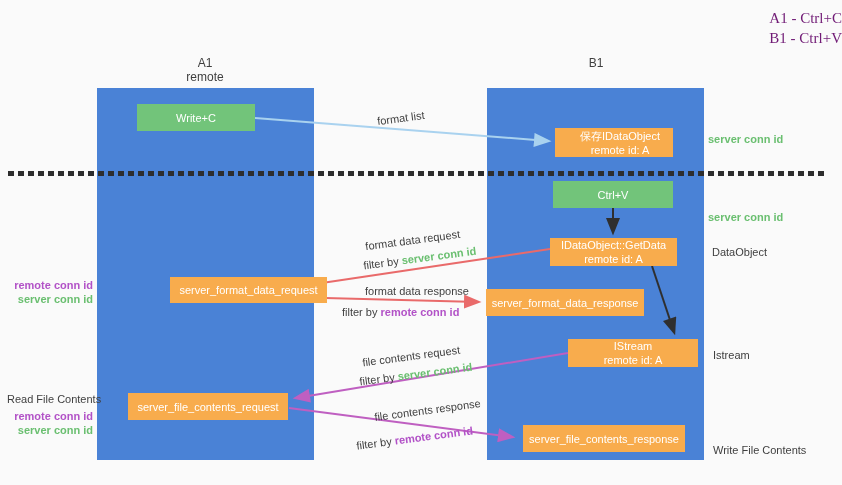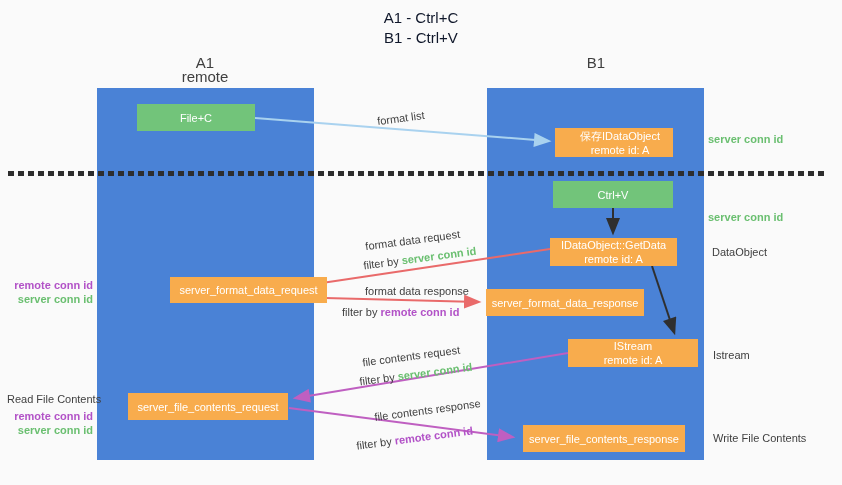--- a/index.html
+++ b/index.html
@@ -1,21 +1,21 @@
 <!DOCTYPE html>
 <html><head>
 <meta charset="utf-8">
 <style>
   html,body{margin:0;padding:0;background:#fafafa;font-family:"Liberation Sans",sans-serif;}
   #canvas{position:relative;width:842px;height:485px;background:#fafafa;overflow:hidden;color:#3a3a3a;}
   .lane{position:absolute;top:88px;height:372px;background:#4a82d6;}
   .lane-left{left:97px;width:217px;}
   .lane-right{left:487px;width:217px;}
-  .title{position:absolute;top:8px;left:0;right:0;text-align:center;font-size:15px;line-height:20px;color:#0f172a;}
-  .lane-header{position:absolute;top:56px;width:120px;text-align:center;font-size:15px;line-height:14px;color:#3f3f3f;}
+  .title{position:absolute;top:8px;left:0;right:0;text-align:right;font-size:15px;line-height:20px;color:#701a75;font-family:Liberation Serif, serif;}
+  .lane-header{position:absolute;top:56px;width:120px;text-align:center;font-size:12px;line-height:14px;color:#3f3f3f;}
   .node{position:absolute;display:flex;flex-direction:column;align-items:center;justify-content:center;
         color:#fff;font-size:11px;line-height:14px;text-align:center;box-sizing:border-box;}
   .orange{background:#f8ac4d;}
   .green{background:#72c47a;}
   .lbl{position:absolute;font-size:11px;line-height:13px;white-space:nowrap;color:#3f3f3f;}
   .bold{font-weight:bold;}
   .green-txt{color:#6abf70;}
   .purple-txt{color:#b252c7;}
   .tilt{transform:rotate(-7.5deg);transform-origin:center;}
   .dotted-line{position:absolute;left:8px;top:171px;width:816px;height:5px;
@@ -64,21 +64,21 @@
     <line x1="255" y1="118" x2="548" y2="141" stroke="#a9d2ef" stroke-width="2" marker-end="url(#m-blue)"></line>
     <line x1="613" y1="208" x2="613" y2="232" stroke="#2f2f2f" stroke-width="2" marker-end="url(#m-black)"></line>
     <line x1="652" y1="266" x2="674" y2="332" stroke="#2f2f2f" stroke-width="2" marker-end="url(#m-black)"></line>
     <line x1="550" y1="249" x2="295" y2="287" stroke="#e96a6a" stroke-width="2" marker-end="url(#m-red)"></line>
     <line x1="287" y1="297" x2="478" y2="302" stroke="#e96a6a" stroke-width="2" marker-end="url(#m-red)"></line>
     <line x1="568" y1="353" x2="296" y2="398" stroke="#bf5fc1" stroke-width="2" marker-end="url(#m-magenta)"></line>
     <line x1="289" y1="408" x2="512" y2="437" stroke="#bf5fc1" stroke-width="2" marker-end="url(#m-magenta)"></line>
   </svg>
 
   <div class="node green" style="left:137px;top:104px;width:118px;height:27px;">
-    <span>File+C</span>
+    <span>Write+C</span>
   </div>
   <div class="node orange" style="left:130px;top:277px;width:157px;height:26px;margin-left:40px;">
     <span>server_format_data_request</span>
   </div>
   <div class="node orange" style="left:128px;top:393px;width:160px;height:27px;text-align:center;">
     <span>server_file_contents_request</span>
   </div>
 
   <div class="node orange" style="left:555px;top:128px;width:118px;height:29px;padding-left:12px;">
     <span>保存IDataObject</span>
@@ -117,21 +117,21 @@
   <div class="lbl tilt" style="left:374px;top:404px;">file contents response</div>
   <div class="lbl tilt" style="left:356px;top:432px;">
     <span>filter by </span><span class="purple-txt bold">remote conn id</span>
   </div>
   <div class="lbl tilt" style="left:377px;top:112px;">format list</div>
 
   <div class="lbl green-txt bold" style="left:708px;top:133px;">server conn id</div>
   <div class="lbl green-txt bold" style="left:708px;top:211px;">server conn id</div>
   <div class="lbl" style="left:712px;top:246px;">DataObject</div>
   <div class="lbl" style="left:713px;top:349px;">Istream</div>
-  <div class="lbl" style="left:713px;top:432px;text-align:center;">Write File Contents</div>
+  <div class="lbl" style="left:713px;top:444px;text-align:center;">Write File Contents</div>
 
   <div class="lbl left-tags purple-txt bold" style="top:279px;">remote conn id</div>
   <div class="lbl left-tags green-txt bold" style="top:293px;">server conn id</div>
   <div class="lbl" style="left:7px;top:393px;">Read File Contents</div>
   <div class="lbl left-tags purple-txt bold" style="top:410px;">remote conn id</div>
   <div class="lbl left-tags green-txt bold" style="top:424px;">server conn id</div>
 
 </div>
 
 </body></html>

